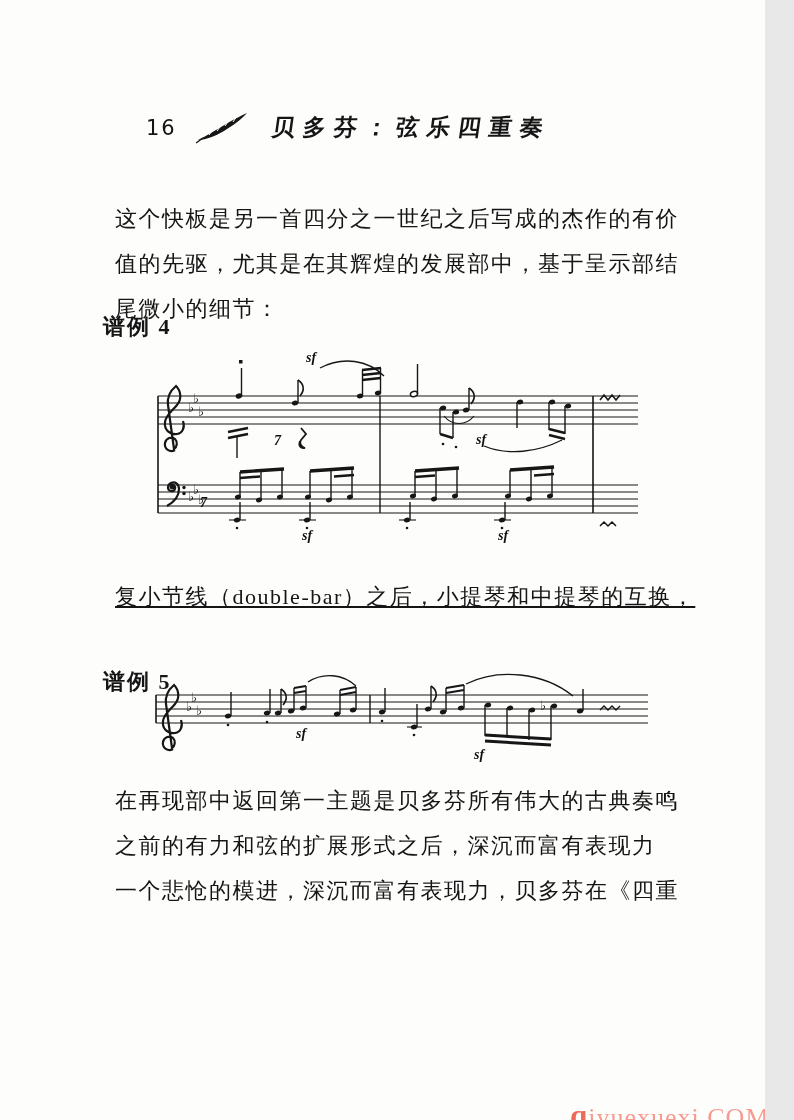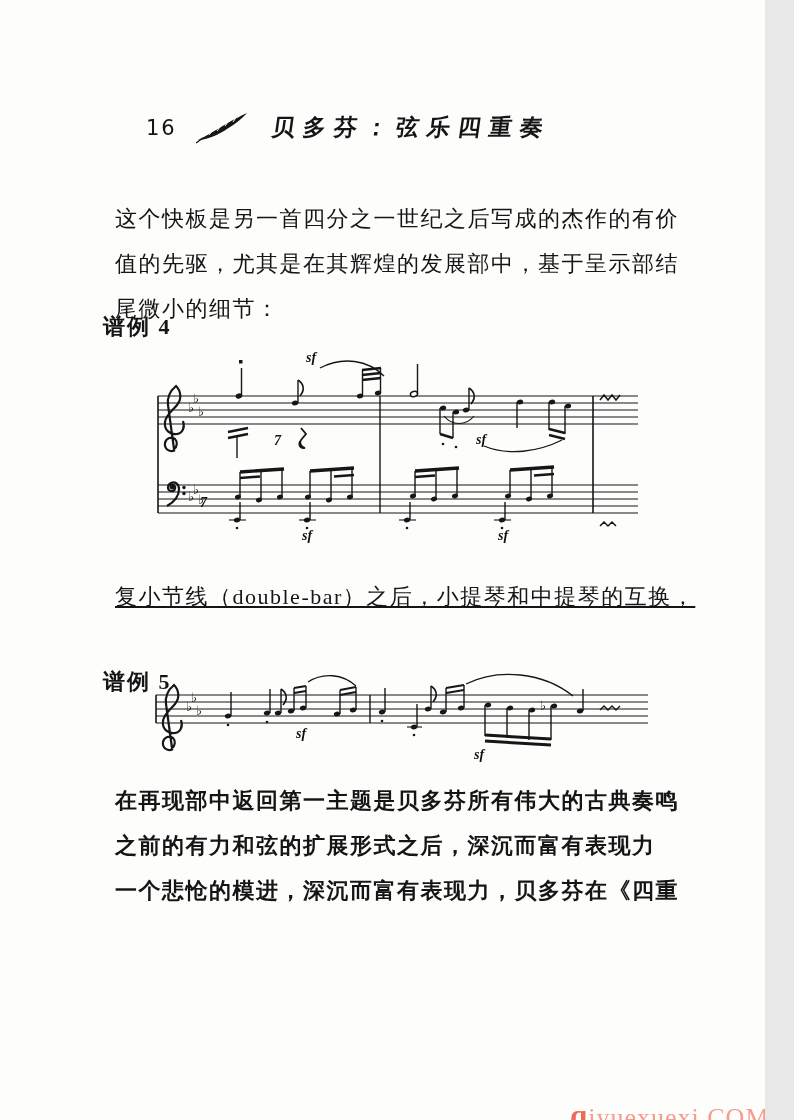--- a/index.html
+++ b/index.html
@@ -283,21 +283,21 @@
       <line x1="403" y1="44" x2="403" y2="78" stroke-width="1.4"></line>
       <line x1="337" y1="73" x2="403" y2="77" stroke-width="3"></line>
       <line x1="337" y1="79" x2="403" y2="83" stroke-width="3"></line>
       <ellipse cx="432" cy="49" rx="3.2" ry="2.4" transform="rotate(-15 432 49)"></ellipse>
       <line x1="435" y1="49" x2="435" y2="27" stroke-width="1.4"></line>
       <path d="M452,48 l4,-4 l4,4 l4,-4 l4,4 l4,-4" fill="none" stroke-width="1.4"></path>
     </g>
     <text class="sf" x="326" y="97">sf</text>
   </svg>
 
-  <div class="abs para" style="top:778px;font-weight:bold;">
+  <div class="abs para" style="top:778px;">
     <div>在再现部中返回第一主题是贝多芬所有伟大的古典奏鸣</div>
     <div>之前的有力和弦的扩展形式之后，深沉而富有表现力</div>
     <div>一个悲怆的模进，深沉而富有表现力，贝多芬在《四重</div>
   </div>
 
   <div class="abs watermark">
     <span class="wq">q</span><span class="wrest">iyuexuexi.COM</span>
   </div>
 
 </div>

